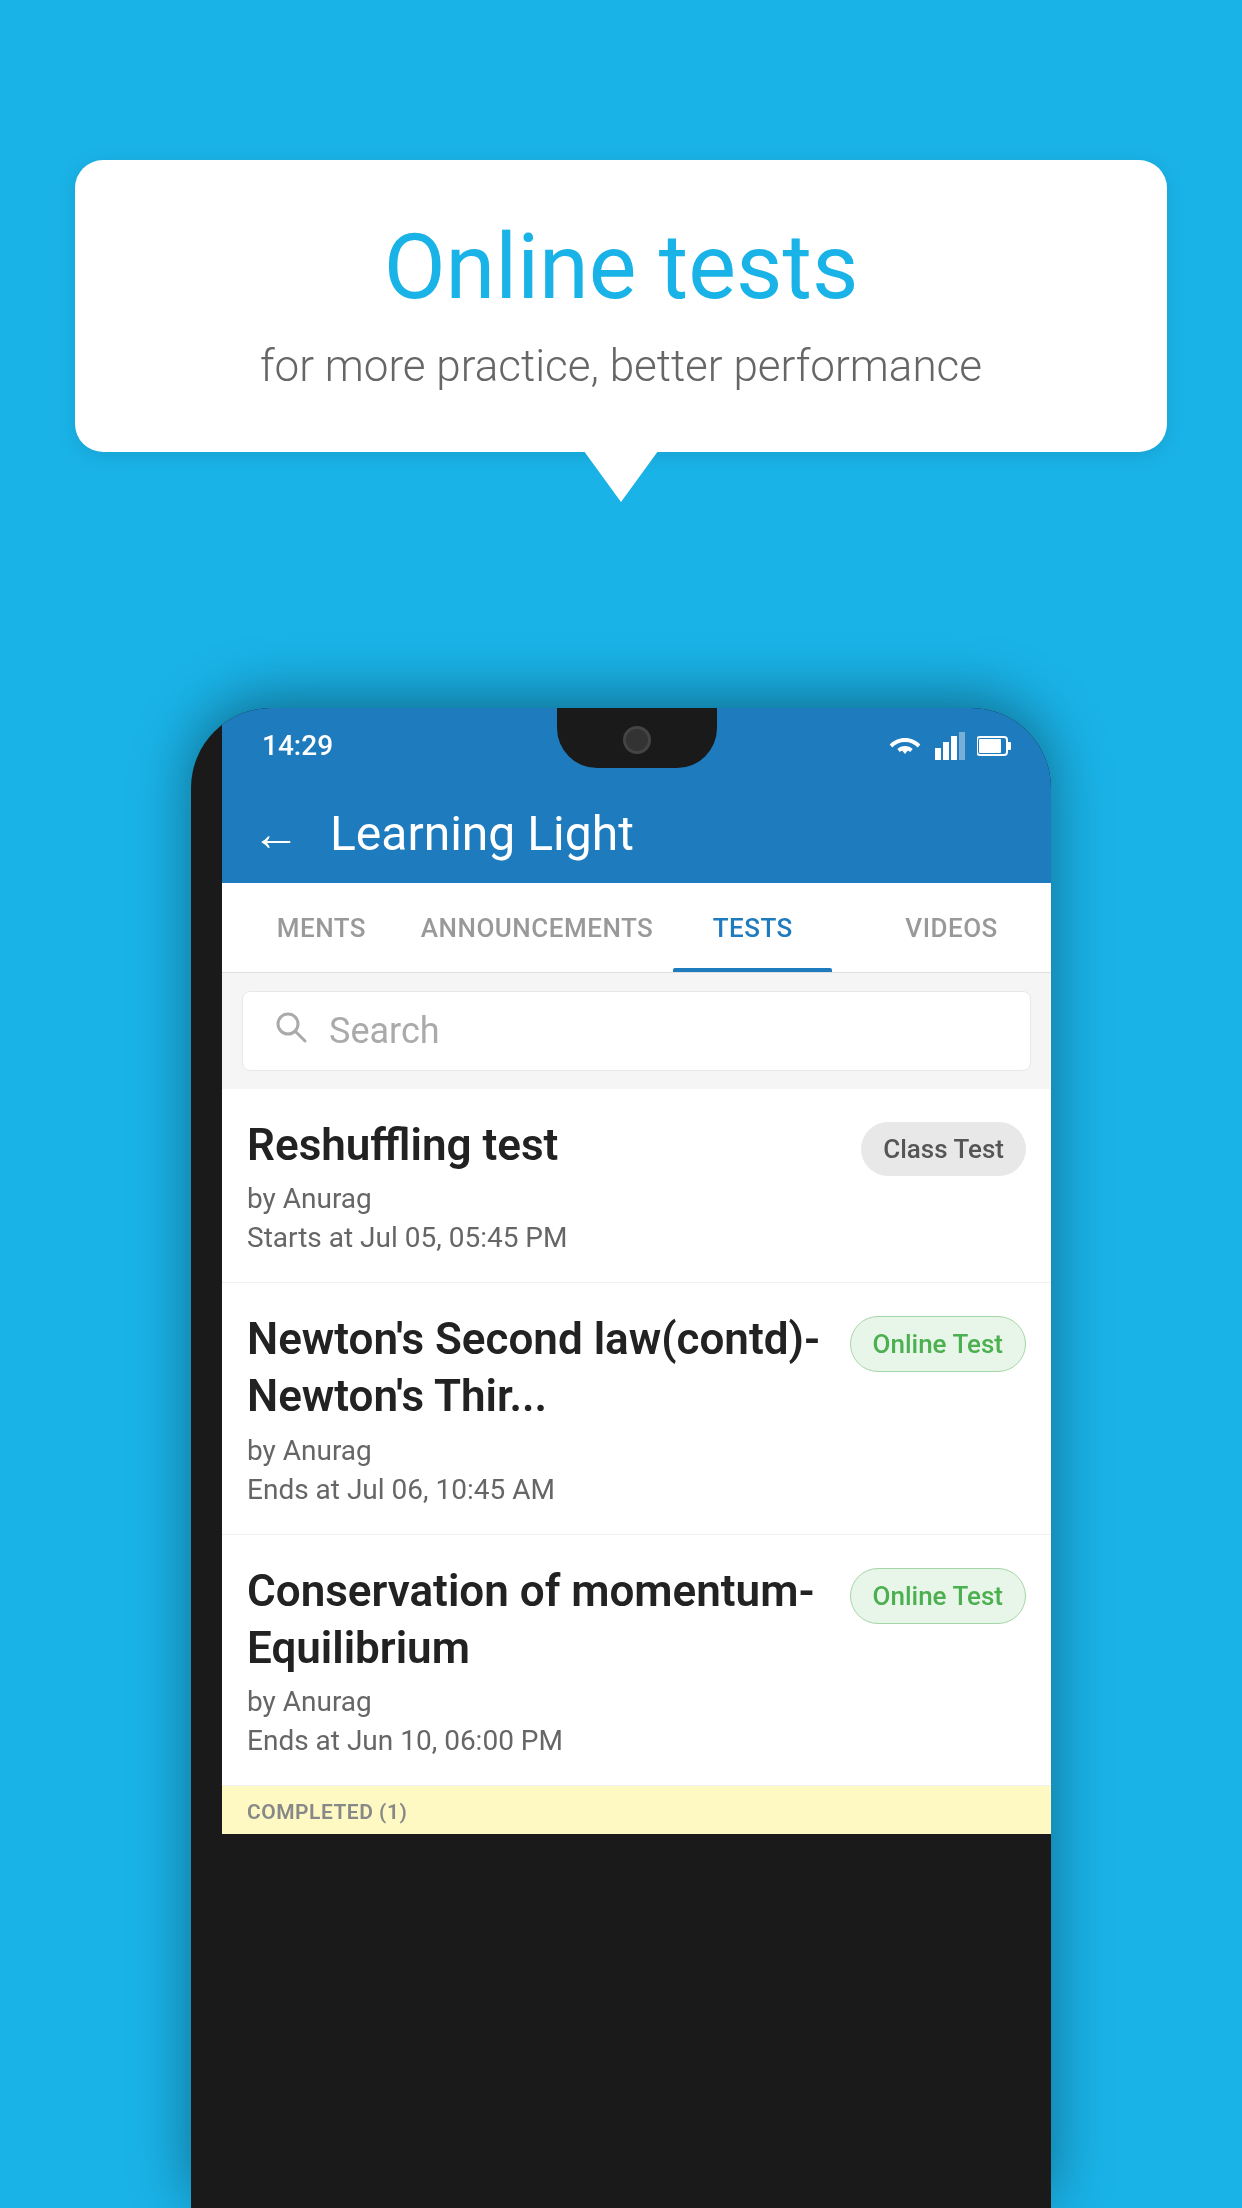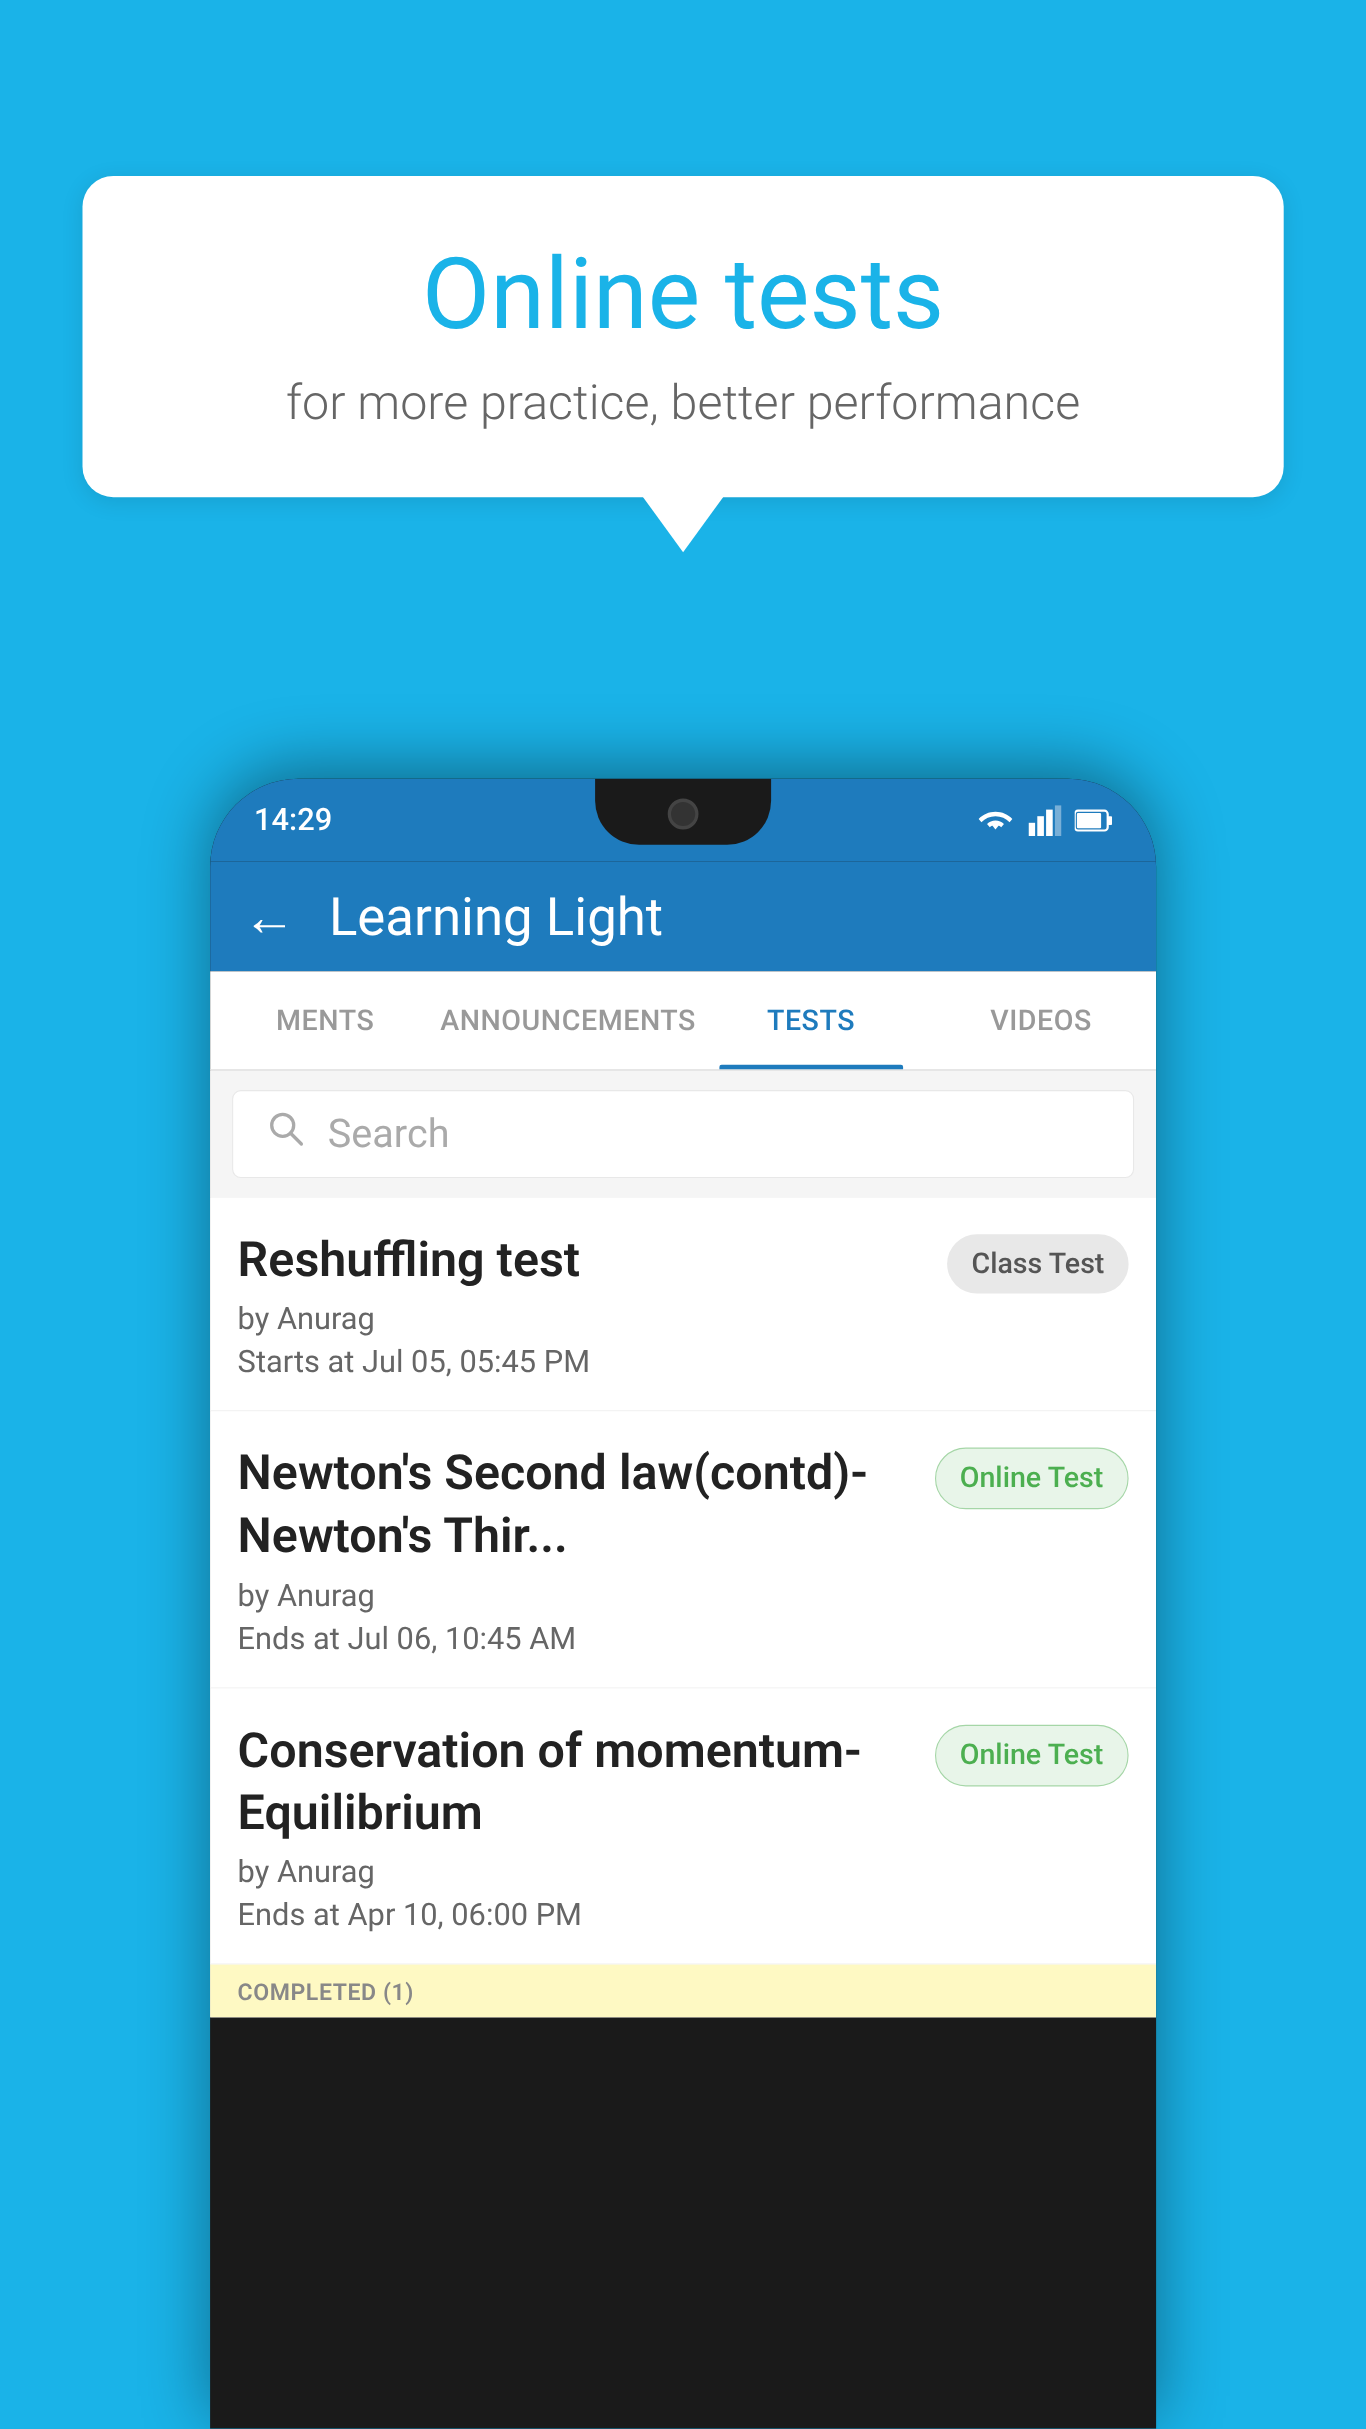--- a/index.html
+++ b/index.html
@@ -57,20 +57,21 @@
       position: absolute;
       bottom: 0;
       left: 50%;
       transform: translateX(-50%);
       width: 860px;
       height: 1500px;
       background: #1a1a1a;
       border-radius: 80px 80px 0 0;
       overflow: hidden;
       box-shadow: 0 -10px 60px rgba(0,0,0,0.4);
+      padding-left: 31px;
     }
 
     
     .phone-status-bar {
       width: 100%;
       height: 75px;
       background: #1e7bbd;
       display: flex;
       align-items: center;
       justify-content: space-between;
@@ -376,21 +377,21 @@
         </div>
       </div>
       <div class="test-badge badge-online">Online Test</div>
     </div>
 
     <div class="test-item">
       <div class="test-info">
         <div class="test-title">Conservation of momentum-Equilibrium</div>
         <div class="test-author">by Anurag</div>
         <div class="test-date">
-          <span>Ends at</span>&nbsp;<span>Apr 10, 06:00 PM</span>
+          <span>Ends at</span>&nbsp;<span>Jun 10, 06:00 PM</span>
         </div>
       </div>
       <div class="test-badge badge-online">Online Test</div>
     </div>
 
     <div class="completed-label">COMPLETED (1)</div>
 
   </div>
 </div>
 

